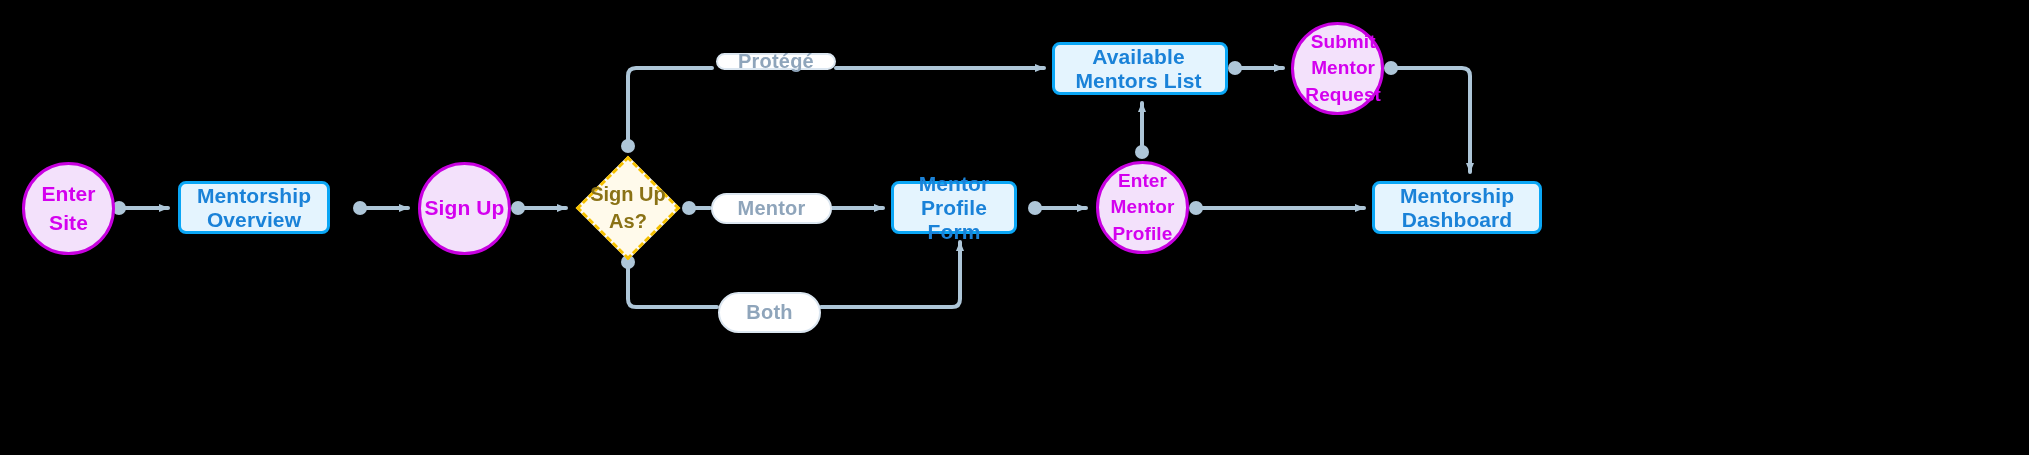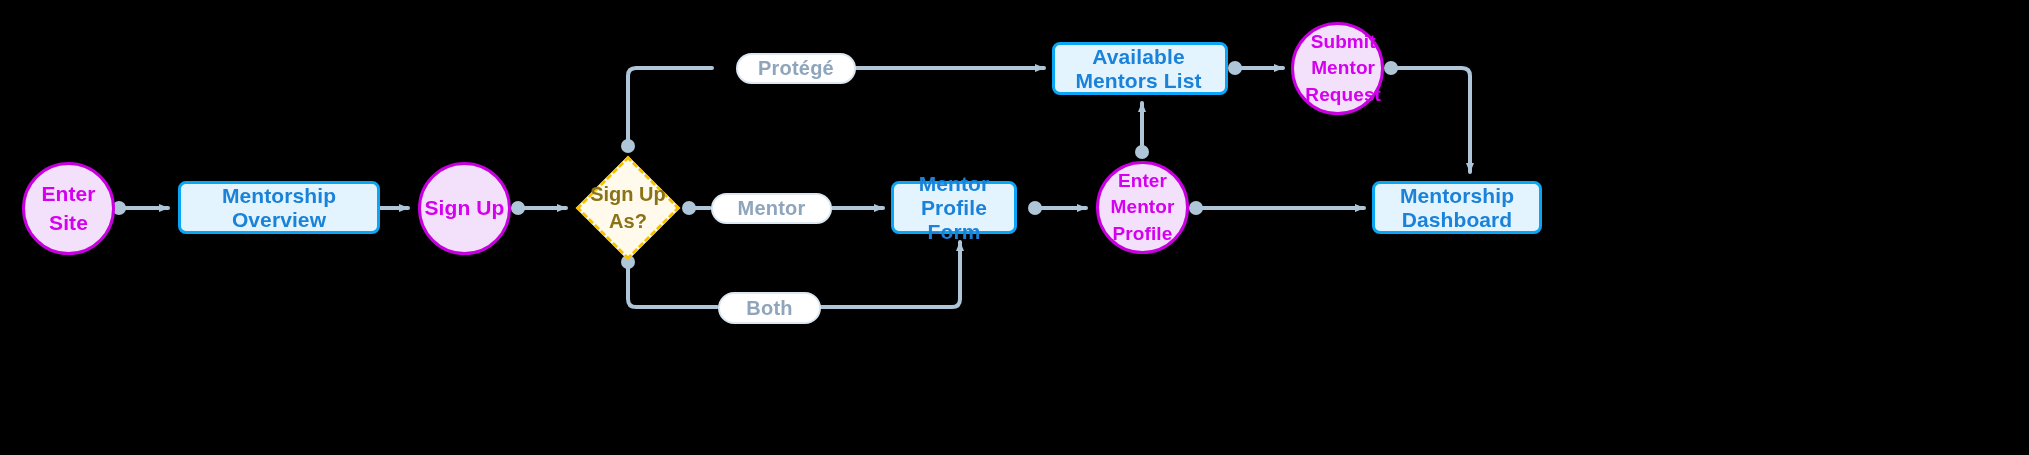--- a/index.html
+++ b/index.html
@@ -170,21 +170,21 @@
         <line x1="1201" y1="208" x2="1364" y2="208" marker-end="url(#arrowhead)"></line>
       </g>
 
     </g>
   </svg>
 
   <div class="node node-circle" style="left:22px; top:162px; width:93px; height:93px;">
     <span>Enter<br>Site</span>
   </div>
 
-  <div class="node node-rect" style="left:178px; top:181px; width:202px; height:53px;">
+  <div class="node node-rect" style="left:178px; top:181px; width:152px; height:53px;">
     <span>Mentorship Overview</span>
   </div>
 
   <div class="node node-circle" style="left:418px; top:162px; width:93px; height:93px;">
     <span>Sign Up</span>
   </div>
 
   <div class="node node-diamond" style="left:573px; top:153px; width:110px; height:110px;">
     <span class="diamond-shape"></span>
     <span class="diamond-text">Sign Up<br>As?</span>
@@ -203,25 +203,25 @@
   </div>
 
   <div class="node node-circle" style="left:1096px; top:161px; width:93px; height:93px; font-size:19px;">
     <span>Enter<br>Mentor<br>Profile</span>
   </div>
 
   <div class="node node-rect" style="left:1372px; top:181px; width:170px; height:53px;justify-content:center;">
     <span>Mentorship Dashboard</span>
   </div>
 
-  <div class="edge-label" style="left:736px; top:53px; width:120px; height:31px;">
+  <div class="edge-label" style="left:716px; top:53px; width:120px; height:17px;">
     <span>Protégé</span>
   </div>
 
   <div class="edge-label" style="left:711px; top:193px; width:121px; height:31px;">
     <span>Mentor</span>
   </div>
 
-  <div class="edge-label" style="left:718px; top:292px; width:103px; height:32px;text-align:center;">
+  <div class="edge-label" style="left:718px; top:292px; width:103px; height:41px;text-align:center;">
     <span>Both</span>
   </div>
 
 </div>
 
 </body></html>

